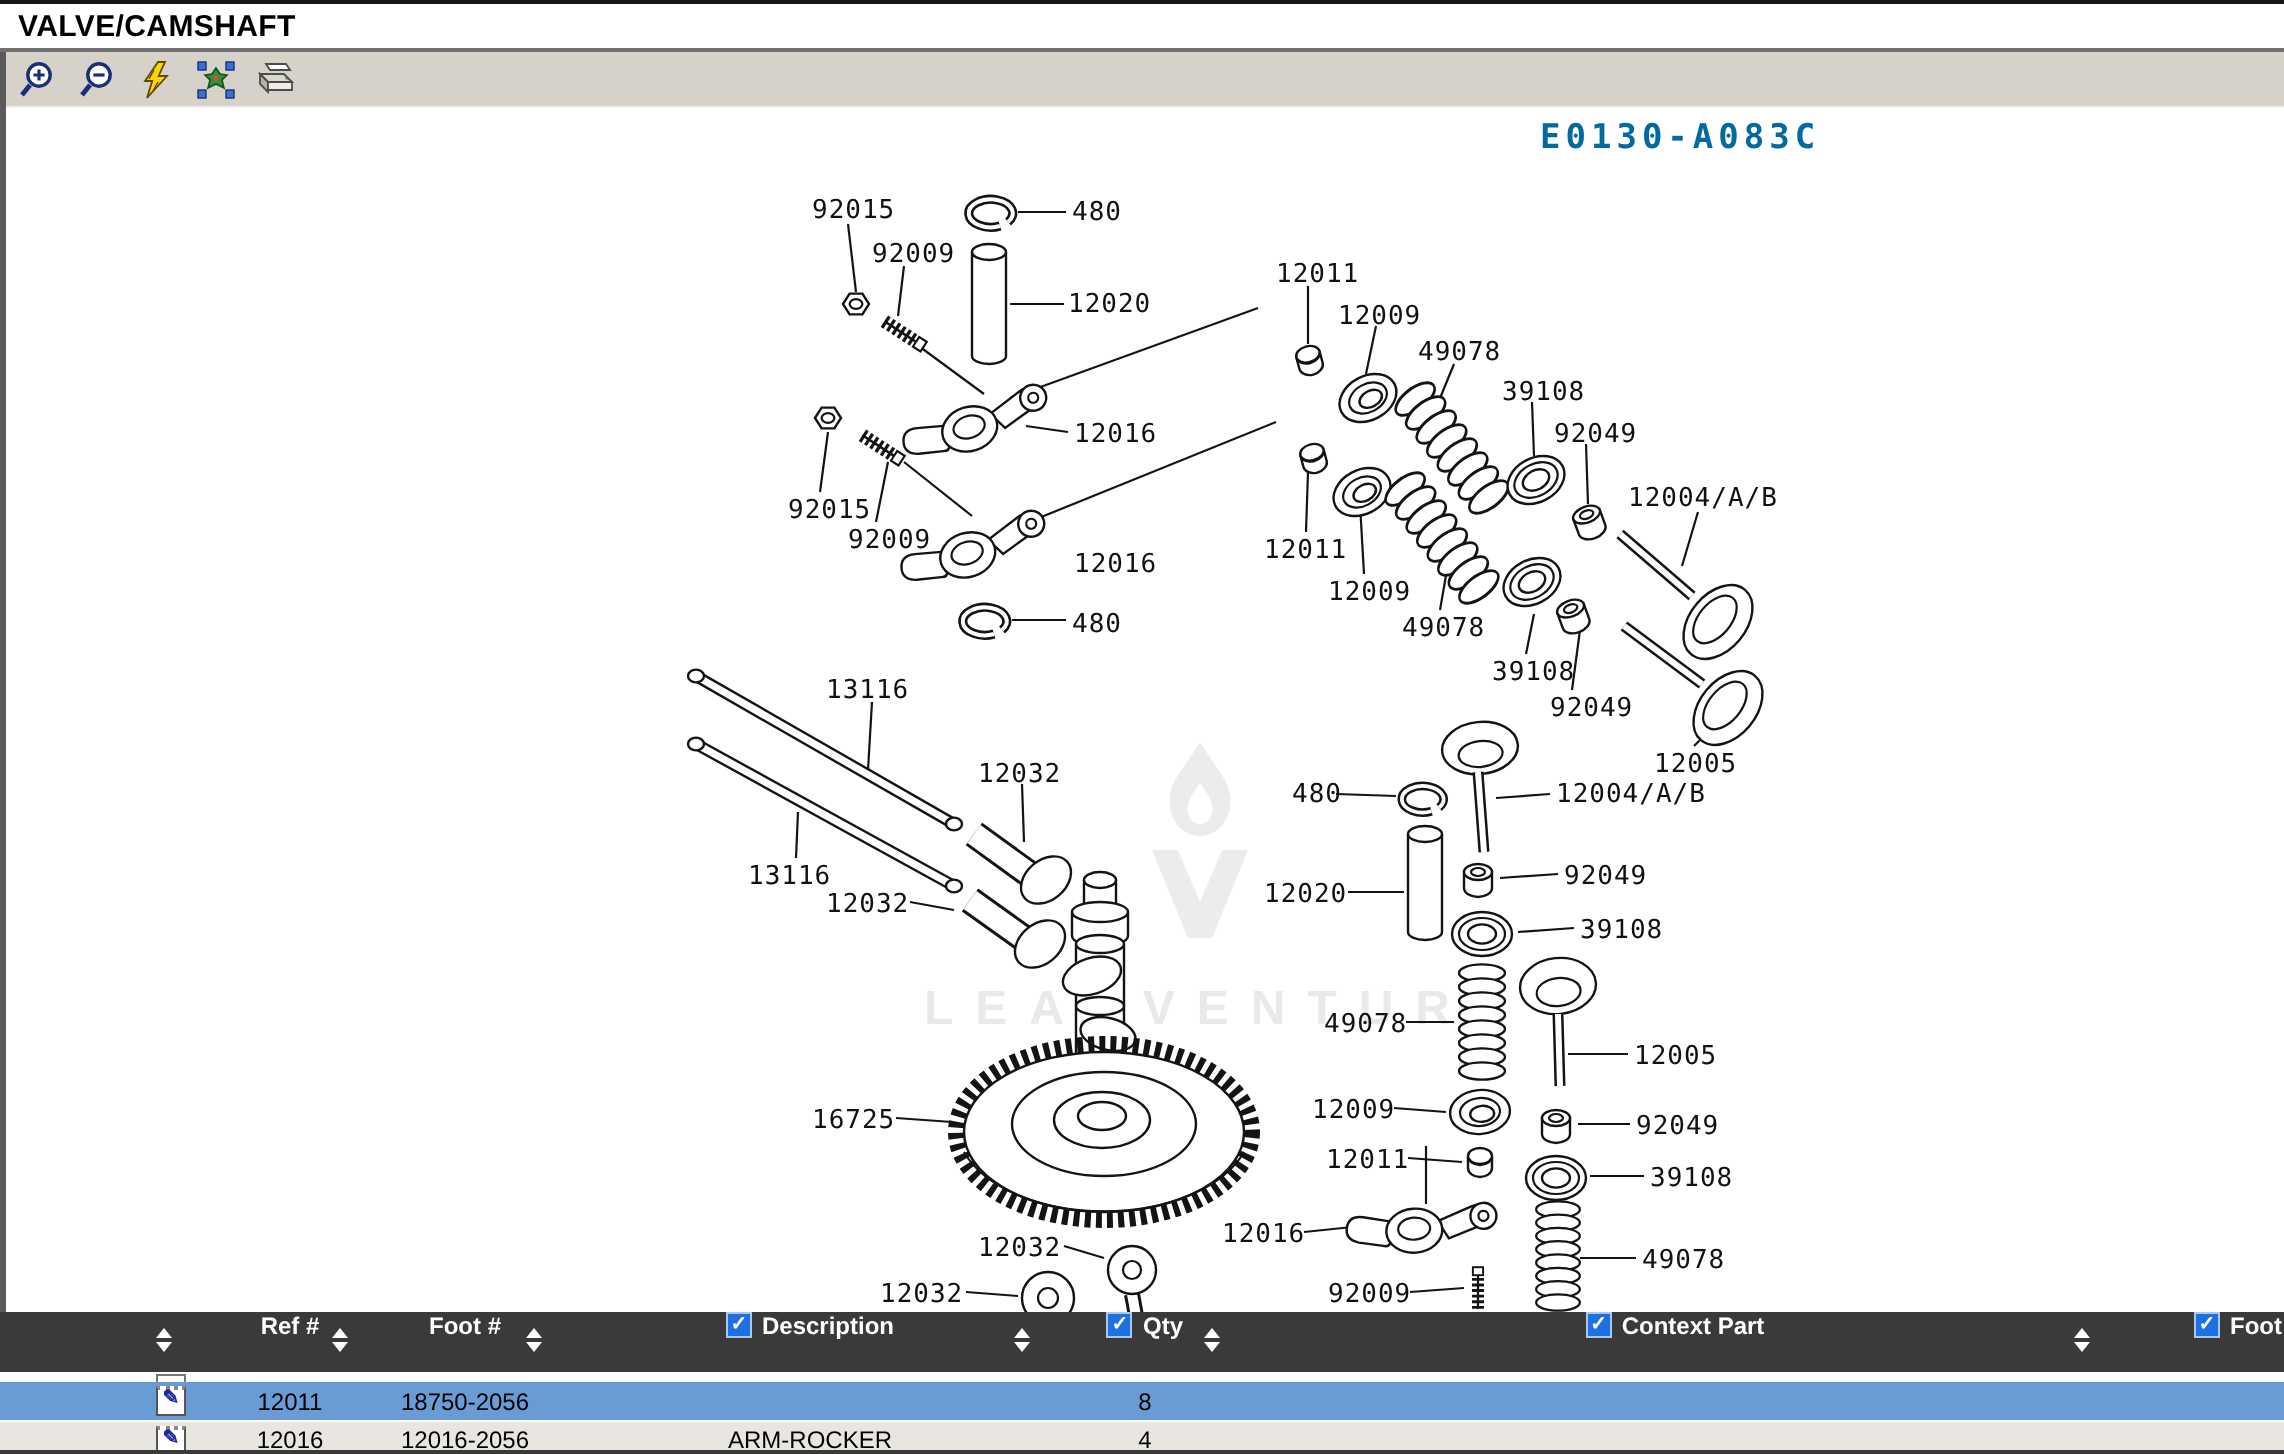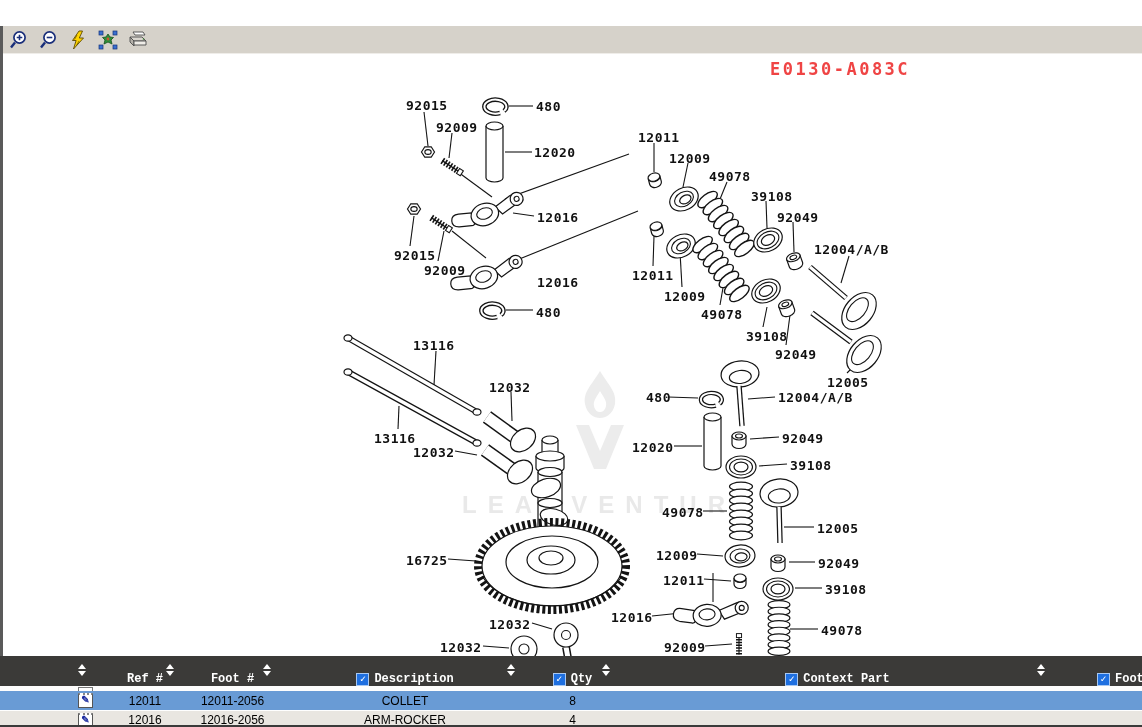--- a/index.html
+++ b/index.html
@@ -15,31 +15,31 @@
     display:flex;align-items:center;gap:8px;padding-left:7px;box-sizing:border-box;
     border-bottom:1px solid #efede9;}
   .tbtn{width:22px;height:22px;display:flex;align-items:center;justify-content:center;cursor:pointer;}
   .leftedge{position:absolute;left:0;top:26px;width:3px;height:630px;background:#5a5a5a;z-index:30;}
   
   .diagram{position:absolute;top:54px;left:0;width:1142px;height:602px;background:#fff;overflow:hidden;}
   .watermark{position:absolute;left:462px;top:437px;color:#e9e9e9;font-size:24px;font-weight:bold;
     letter-spacing:11px;white-space:nowrap;z-index:0;}
   svg.parts{position:absolute;left:0;top:0;z-index:1;}
   .pcode{position:absolute;left:770px;top:5px;font-family:"DejaVu Sans Mono",monospace;
-    font-weight:bold;font-size:17px;letter-spacing:2.5px;color:#ef4444;z-index:2;}
-  .plabel{position:absolute;font-family:"DejaVu Sans Mono",monospace;font-weight:bold;
+    font-weight:bold;font-size:17px;letter-spacing:2.5px;color:#0369a1;z-index:2;}
+  .plabel{position:absolute;font-family:"DejaVu Sans Mono",monospace;font-weight:normal;
     font-size:13px;letter-spacing:0.5px;color:#111;line-height:1;white-space:nowrap;z-index:2;}
   .ld{stroke:#141414;stroke-width:1.1;fill:none;}
   .pt{fill:#fff;stroke:#141414;stroke-width:1.2;}
   .ptn{fill:none;stroke:#141414;stroke-width:1.1;}
   
   .grid{position:absolute;top:656px;left:0;width:1142px;height:71px;background:#fff;overflow:hidden;}
   .ghead{position:absolute;top:0;left:0;width:1200px;height:30px;background:#3b3a38;}
-  .gcell{position:absolute;top:0;height:30px;display:flex;align-items:flex-end;justify-content:center;
-    gap:5px;color:#fff;font-size:12px;font-weight:bold;box-sizing:border-box;cursor:pointer;font-family:Liberation Mono, monospace;}
+  .gcell{position:absolute;top:0;height:30px;display:flex;align-items:flex-start;justify-content:center;
+    gap:5px;color:#fff;font-size:12px;font-weight:bold;box-sizing:border-box;cursor:pointer;}
   .sort{position:absolute;top:8px;display:flex;flex-direction:column;gap:2px;}
   .sort i{display:block;width:0;height:0;border-left:4px solid transparent;border-right:4px solid transparent;}
   .sort .up{border-bottom:5px solid #fff;}
   .sort .dn{border-top:5px solid #fff;}
   .cb{width:13px;height:13px;background:#1e6fe0;border:1px solid #a8c8f2;box-sizing:border-box;
     display:flex;align-items:center;justify-content:center;color:#fff;font-size:10px;
     font-weight:bold;line-height:1;flex:0 0 auto;}
   .sliver{position:absolute;top:30px;left:0;width:1142px;height:5px;background:#fdfdfd;}
   .sliver .frag{position:absolute;left:78px;top:1px;width:15px;height:4px;background:#fff;
     border:1px solid #777;border-bottom:none;box-sizing:border-box;}
@@ -51,20 +51,23 @@
   .note-icon{position:absolute;left:78px;top:2px;width:15px;height:15px;background:#fff;
     border:1px solid #555;border-top:2px dotted #888;box-sizing:border-box;color:#1a2a9e;
     font-size:10px;line-height:10px;text-align:center;font-weight:bold;cursor:pointer;}
   .botstrip{position:absolute;top:69px;left:0;width:1142px;height:3px;background:#3a3a3a;}
 </style>
 </head>
 <body>
 
 <div class="page">
 
+  <div class="titlebar">
+    <span class="t">VALVE/CAMSHAFT</span>
+  </div>
 
   <div class="toolbar">
     <span class="tbtn">
       <svg width="20" height="20" viewBox="0 0 20 20">
         <circle cx="11.5" cy="7.5" r="5.6" fill="#fff" stroke="#1a2f7a" stroke-width="1.7"></circle>
         <path d="M8.7 7.5 h5.6 M11.5 4.7 v5.6" stroke="#1a2f7a" stroke-width="1.6"></path>
         <line x1="7" y1="12.5" x2="3" y2="17.5" stroke="#1a2f7a" stroke-width="2.4"></line>
       </svg>
     </span>
     <span class="tbtn">
@@ -429,22 +432,21 @@
           <span>Foot Note</span>
         </div>
       </div>
     <div class="sliver">
       <span class="frag"></span>
     </div>
     <div id="table-rows">
         <div class="grow row-sel" style="top: 35px;">
           <span class="note-icon">✎</span>
           <span class="rcell" style="left: 110px; width: 70px;">12011</span>
-          <span class="rcell" style="left: 180px; width: 105px;">12011-2056</span>
-          <span class="rcell" style="left: 285px; width: 240px;">COLLET</span>
+          <span class="rcell" style="left: 180px; width: 105px;">18750-2056</span>
           <span class="rcell" style="left: 525px; width: 95px;">8</span>
           <span class="rcell" style="left: 620px; width: 435px;"></span>
         </div>
         <div class="grow row-alt" style="top: 54px;">
           <span class="note-icon">✎</span>
           <span class="rcell" style="left: 110px; width: 70px;">12016</span>
           <span class="rcell" style="left: 180px; width: 105px;">12016-2056</span>
           <span class="rcell" style="left: 285px; width: 240px;">ARM-ROCKER</span>
           <span class="rcell" style="left: 525px; width: 95px;">4</span>
           <span class="rcell" style="left: 620px; width: 435px;"></span>

